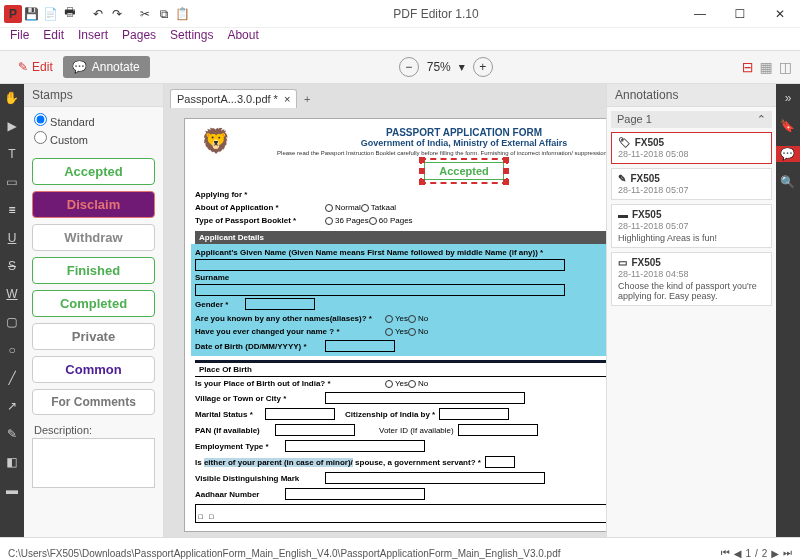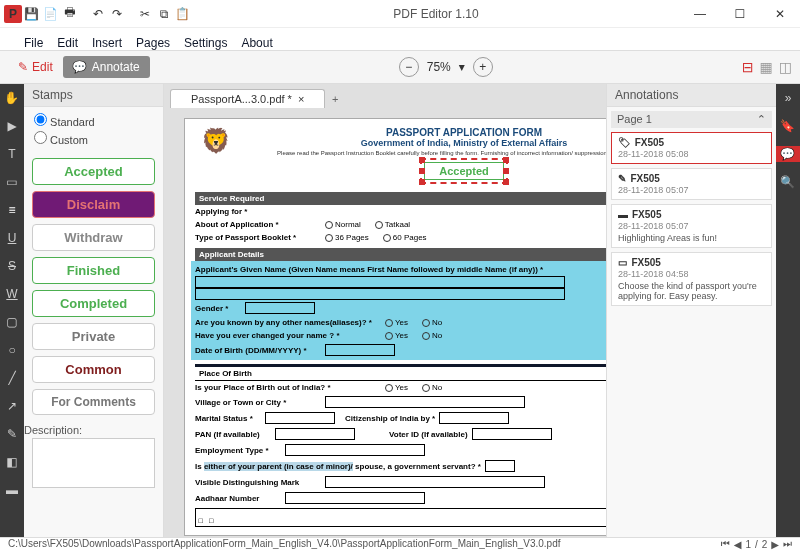--- a/index.html
+++ b/index.html
@@ -4,21 +4,21 @@
 <style>
 *{box-sizing:border-box;margin:0;padding:0;font-family:"Segoe UI",Arial,sans-serif}
 body{width:800px;height:559px;overflow:hidden;background:#fff;display:flex;flex-direction:column;font-size:11px}
 .titlebar{height:28px;display:flex;align-items:center;background:#fff;border-bottom:1px solid #eee}
 .titlebar .tb-icons{display:flex;gap:1px;padding-left:4px}
 .titlebar .tb-icons span{width:18px;height:18px;display:flex;align-items:center;justify-content:center;font-size:12px;color:#333}
 .titlebar .app-icon{background:#d32f2f;color:#fff;width:16px;height:16px;font-size:10px;font-weight:bold;border-radius:2px}
 .titlebar .title{flex:1;text-align:center;color:#555;font-size:12px}
 .titlebar .win{display:flex}
 .titlebar .win span{width:40px;height:28px;display:flex;align-items:center;justify-content:center;color:#333;font-size:12px}
-.menubar{height:22px;display:flex;align-items:flex-end;padding:0 24px;gap:14px;color:#0f172a;font-size:12px}
+.menubar{height:22px;display:flex;align-items:flex-start;padding:0 10px;gap:14px;color:#701a75;font-size:12px}
 .toolbar2{height:34px;display:flex;align-items:center;padding:0 8px;background:#f5f5f5;border-top:1px solid #ddd;border-bottom:1px solid #ddd}
 .toolbar2 .btn{display:flex;align-items:center;gap:4px;padding:4px 10px;border-radius:3px;font-size:12px}
 .toolbar2 .btn.edit{color:#d32f2f}
 .toolbar2 .btn.annotate{background:#888;color:#fff}
 .toolbar2 .center{flex:1;display:flex;justify-content:center;align-items:center;gap:8px;font-size:12px;color:#333}
 .toolbar2 .center .circ{width:20px;height:20px;border:1px solid #999;border-radius:50%;display:flex;align-items:center;justify-content:center}
 .toolbar2 .right{display:flex;gap:6px;color:#d32f2f;font-size:14px}
 .main{flex:1;display:flex;min-height:0}
 .iconstrip{width:24px;background:#3a3a3a;display:flex;flex-direction:column;align-items:center;padding-top:6px;gap:12px;color:#ccc;font-size:12px}
 .iconstrip span{width:16px;height:16px;display:flex;align-items:center;justify-content:center}
@@ -26,60 +26,60 @@
 .panel-hdr{background:#e8e8e8;padding:4px 8px;font-size:12px;color:#555;border-bottom:1px solid #ddd}
 .stamps .radios{padding:6px 10px;font-size:11px;color:#444}
 .stamps .radios label{display:block;margin-bottom:3px}
 .stamp{margin:3px 8px;padding:5px 0;text-align:center;border:1px solid #ccc;border-radius:4px;font-size:13px;font-weight:bold;background:#fff}
 .st-accepted{color:#4CAF50;border-color:#4CAF50}
 .st-disclaim{color:#e57373;border-color:#e57373;background:#701a75}
 .st-withdraw{color:#888}
 .st-finished{color:#4CAF50;border-color:#4CAF50}
 .st-completed{color:#4CAF50;border-color:#4CAF50}
 .st-private{color:#777}
-.st-common{color:#7f1d1d}
+.st-common{color:#4c1d95}
 .st-comments{color:#777;font-size:12px}
-.desc-lbl{padding:6px 0 2px;font-size:11px;color:#555}
+.desc-lbl{padding:6px 10px 2px;font-size:11px;color:#555}
 .desc-box{margin:0 8px 8px;height:50px;border:1px solid #ccc;background:#fff}
 .docarea{flex:1;background:#e0e0e0;display:flex;flex-direction:column;min-width:0}
 .tabs{height:24px;display:flex;align-items:flex-end;padding-left:6px;background:#e0e0e0}
-.tab{background:#fff;border:1px solid #bbb;border-bottom:none;padding:3px 20px;font-size:11px;color:#333;border-radius:3px 3px 0 0;display:flex;align-items:center;gap:6px}
+.tab{background:#fff;border:1px solid #bbb;border-bottom:none;padding:3px 6px;font-size:11px;color:#333;border-radius:3px 3px 0 0;display:flex;align-items:center;gap:6px}
 .tab-add{width:20px;text-align:center;color:#666;padding:3px 6px}
 .canvas{flex:1;overflow:auto;padding:10px 20px}
 .page{background:#fff;border:1px solid #aaa;width:560px;margin:0 auto;padding:8px 10px;position:relative;font-size:8px;color:#000}
 .form-hdr{text-align:center;position:relative;padding-bottom:4px}
 .form-hdr .emblem{position:absolute;left:6px;top:0;width:30px;height:30px;font-size:24px;color:#1a4a7a}
 .form-title{font-weight:bold;font-size:10px;color:#1a4a7a}
 .form-sub{font-weight:bold;font-size:9px;color:#1a4a7a}
 .form-note{font-size:6px;color:#333;margin-top:2px}
 .accepted-stamp{display:inline-block;border:2px dashed #d32f2f;padding:2px 2px;margin-top:2px;position:relative}
 .accepted-stamp .inner{border:1px solid #4CAF50;color:#4CAF50;font-weight:bold;padding:2px 14px;font-size:11px}
 .accepted-stamp .handle{position:absolute;width:6px;height:6px;background:#d32f2f}
 .h-tl{top:-3px;left:-3px}.h-tr{top:-3px;right:-3px}.h-bl{bottom:-3px;left:-3px}.h-br{bottom:-3px;right:-3px}
 .h-l{top:50%;left:-3px;margin-top:-3px}.h-r{top:50%;right:-3px;margin-top:-3px}
 .sec-bar{background:#555;color:#fff;font-weight:bold;font-size:8px;padding:2px 4px;margin-top:4px}
 .row{display:flex;align-items:center;padding:2px 0;font-size:8px}
 .row .lbl{min-width:130px;font-weight:bold}
-.row .opts{display:flex;gap:14px}
+.row .opts{display:flex;gap:0}
 .row .opts label{display:flex;align-items:center;gap:2px}
 .radio{width:8px;height:8px;border:1px solid #333;border-radius:50%;display:inline-block}
 .hl{background:#7fd4e8;margin:0 -4px;padding:2px 4px}
 .field{display:inline-block;border:1px solid #000;height:12px;vertical-align:middle}
 .annot{width:170px;background:#f8f8f8;border-left:1px solid #ddd;display:flex;flex-direction:column}
 .annot-list{flex:1;overflow:auto;padding:4px}
 .annot-page{background:#e8e8e8;padding:2px 6px;font-size:11px;color:#555;display:flex;justify-content:space-between}
 .annot-item{background:#fff;border:1px solid #ddd;margin-top:4px;padding:4px 6px;font-size:10px}
 .annot-item.sel{border:1px solid #d32f2f}
 .annot-item .who{font-weight:bold;color:#333;display:flex;align-items:center;gap:4px}
 .annot-item .when{color:#888;font-size:9px;margin-top:1px}
 .annot-item .txt{color:#555;font-size:9px;margin-top:2px}
 .rstrip{width:24px;background:#3a3a3a;display:flex;flex-direction:column;align-items:center;padding-top:6px;gap:12px;color:#ccc}
 .rstrip span{width:16px;height:16px;display:flex;align-items:center;justify-content:center;font-size:12px}
 .rstrip .active{background:#d32f2f;color:#fff;width:24px;padding:3px 0}
-.status{height:22px;border-top:1px solid #ddd;display:flex;align-items:flex-start;padding:0 8px;font-size:10px;color:#555;background:#fff}
+.status{height:22px;border-top:1px solid #ddd;display:flex;align-items:flex-end;padding:0 8px;font-size:10px;color:#555;background:#fff}
 .status .path{flex:1;white-space:nowrap;overflow:hidden}
 .status .nav{display:flex;align-items:center;gap:4px}
 </style>
 </head>
 <body>
 
 <div class="titlebar">
   <div class="tb-icons">
     <span class="app-icon">P</span>
     <span>💾</span>
@@ -189,21 +189,20 @@
         <div class="form-hdr">
           <div class="emblem">🦁</div>
           <div class="form-title">PASSPORT APPLICATION FORM</div>
           <div class="form-sub">Government of India, Ministry of External Affairs</div>
           <div class="form-note">Please read the Passport Instruction Booklet carefully before filling the form. Furnishing of incorrect information/ suppression of information w</div>
           <div class="accepted-stamp">
             <div class="inner">Accepted</div>
             <div class="handle h-tl"></div><div class="handle h-tr"></div><div class="handle h-bl"></div><div class="handle h-br"></div><div class="handle h-l"></div><div class="handle h-r"></div>
           </div>
         </div>
-        <div class="sec-bar">Service Required</div>
         <div class="row">
             <span class="lbl">Applying for *</span>
           </div>
         <div class="row">
             <span class="lbl">About of Application *</span>
             <span class="opts">
               <label>
                 <span class="radio"></span>
                 <span>Normal</span>
               </label>
@@ -225,20 +224,23 @@
                 <span>60 Pages</span>
               </label>
             </span>
           </div>
         <div class="sec-bar">Applicant Details</div>
         <div class="hl">
           <div class="row">
               <span class="lbl" style="min-width:auto">Applicant's Given Name (Given Name means First Name followed by middle Name (if any)) *</span>
             </div>
           <div class="field" style="width:370px;margin-left:0"></div>
+          <div class="row">
+              <span class="lbl">Surname</span>
+            </div>
           <div class="field" style="width:370px"></div>
           <div class="row">
               <span class="lbl" style="min-width:50px">Gender *</span>
               <span class="field" style="width:70px"></span>
             </div>
           <div class="row">
               <span class="lbl" style="min-width:190px">Are you known by any other names(aliases)? *</span>
               <span class="opts">
                 <label>
                   <span class="radio"></span>
@@ -288,21 +290,21 @@
           </div>
         <div class="row">
             <span class="lbl" style="min-width:70px">Marital Status *</span>
             <span class="field" style="width:70px"></span>
             <span style="margin-left:10px;font-weight:bold">Citizenship of India by *</span>
             <span class="field" style="width:70px;margin-left:4px"></span>
           </div>
         <div class="row">
             <span class="lbl" style="min-width:80px">PAN (If available)</span>
             <span class="field" style="width:80px"></span>
-            <span style="margin-left:34px;font-weight:bold">Voter ID (If available)</span>
+            <span style="margin-left:24px;font-weight:normal">Voter ID (If available)</span>
             <span class="field" style="width:80px;margin-left:4px"></span>
           </div>
         <div class="row">
             <span class="lbl" style="min-width:90px">Employment Type *</span>
             <span class="field" style="width:140px"></span>
           </div>
         <div class="row">
             <span class="lbl" style="min-width:auto;font-weight:bold">Is <span style="background:#b8d8e8">either of your parent (in case of minor)/</span> spouse, a government servant? *</span>
             <span class="field" style="width:30px;margin-left:4px"></span>
           </div>

